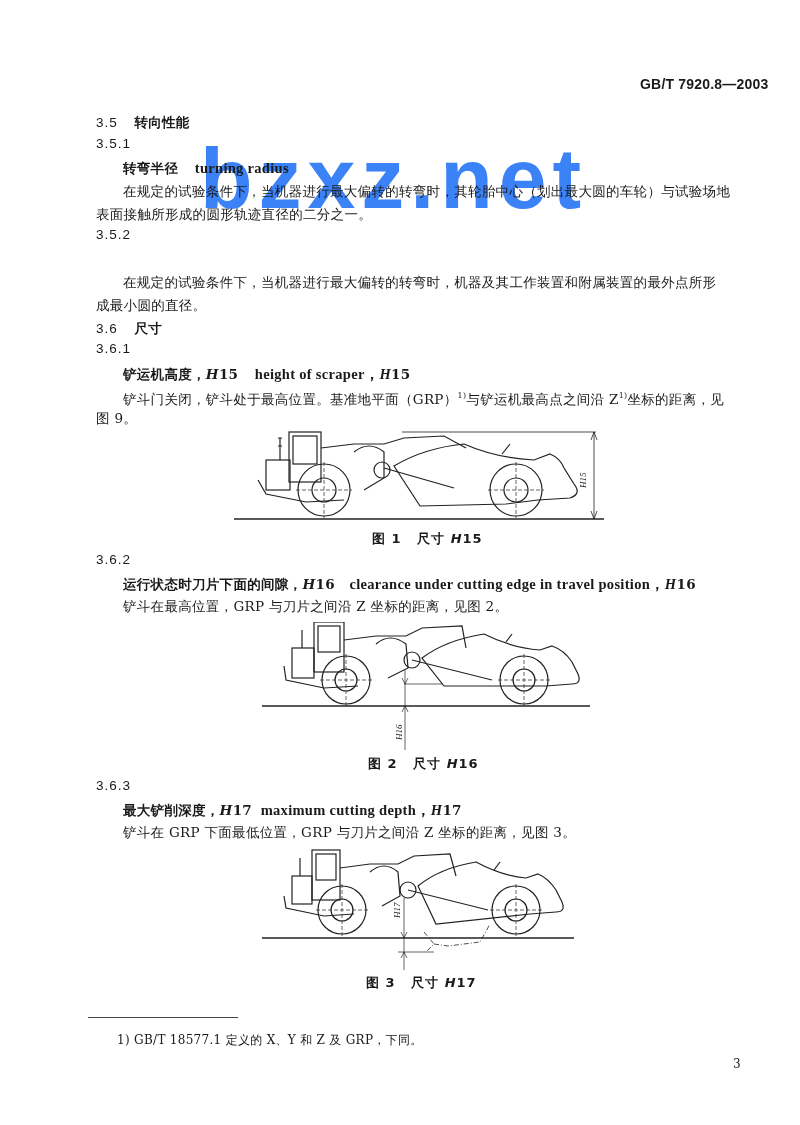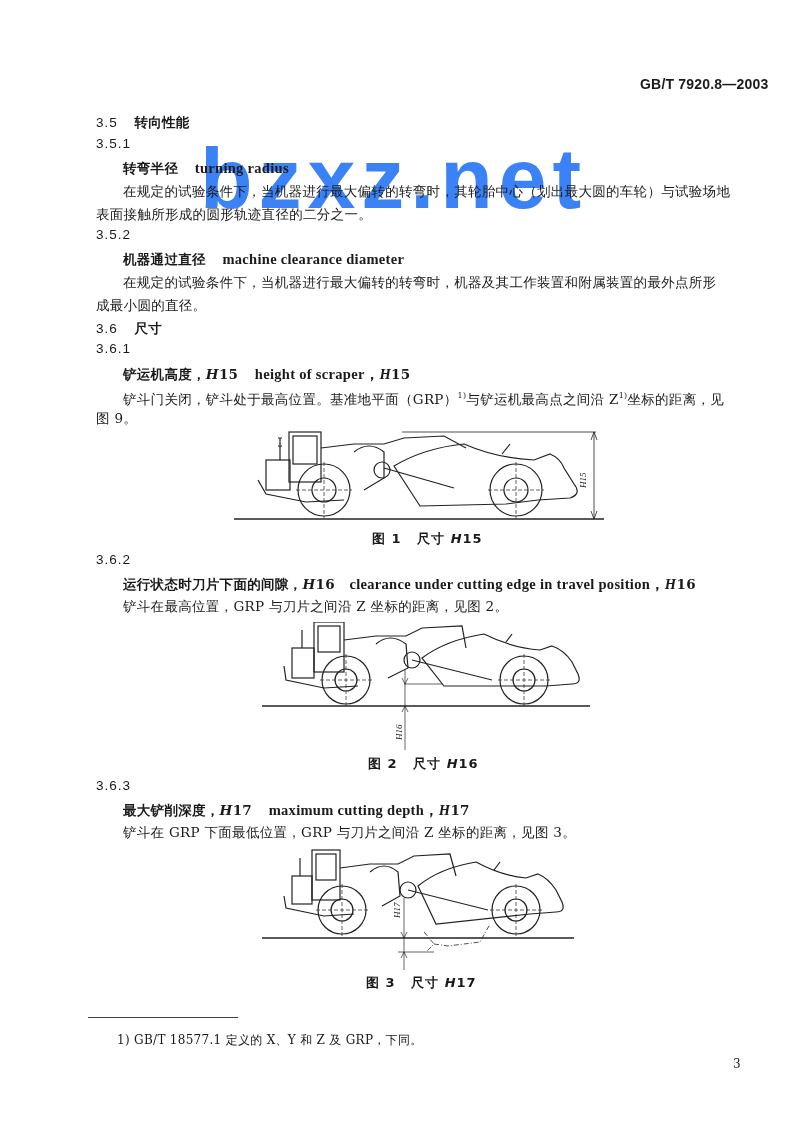--- a/index.html
+++ b/index.html
@@ -35,24 +35,20 @@
 
   <div class="abs num" style="left:96px; top:136px;">3.5.1</div>
   <div class="abs txt" style="left:123px; top:158px;">
     <span class="b">转弯半径</span>
     <span class="term-en" style="margin-left:12px;">turning radius</span>
   </div>
   <div class="abs txt" style="left:123px; top:181px;">在规定的试验条件下，当机器进行最大偏转的转弯时，其轮胎中心（划出最大圆的车轮）与试验场地</div>
   <div class="abs txt" style="left:96px; top:204px;">表面接触所形成的圆形轨迹直径的二分之一。</div>
 
   <div class="abs num" style="left:96px; top:227px;">3.5.2</div>
-  <div class="abs txt" style="left:123px; top:249px;">
-    <span class="b">机器通过直径</span>
-    <span class="term-en" style="margin-left:12px;">machine clearance diameter</span>
-  </div>
   <div class="abs txt" style="left:123px; top:272px;">在规定的试验条件下，当机器进行最大偏转的转弯时，机器及其工作装置和附属装置的最外点所形</div>
   <div class="abs txt" style="left:96px; top:295px;">成最小圆的直径。</div>
 
   <div class="abs txt" style="left:96px; top:318px;">
     <span class="num">3.6</span>
     <span class="b" style="margin-left:12px;">尺寸</span>
   </div>
 
   <div class="abs num" style="left:96px; top:341px;">3.6.1</div>
   <div class="abs txt" style="left:123px; top:364px;">
@@ -140,21 +136,21 @@
   </div>
   <div class="abs cap" style="left:368px; top:755px;">
     <span>图 2</span>
     <span style="margin-left:10px;">尺寸</span>
     <i>H</i><span>16</span>
   </div>
 
   <div class="abs num" style="left:96px; top:778px;">3.6.3</div>
   <div class="abs txt" style="left:123px; top:800px;">
     <span class="b">最大铲削深度，</span><i class="b">H</i><span class="b">17</span>
-    <span class="term-en" style="margin-left:12px;font-family:Liberation Serif, serif;">maximum cutting depth，</span><i class="term-en">H</i><span class="b">17</span>
+    <span class="term-en" style="margin-left:4px;font-family:Liberation Serif, serif;">maximum cutting depth，</span><i class="term-en">H</i><span class="b">17</span>
   </div>
   <div class="abs txt" style="left:123px; top:822px;">铲斗在 GRP 下面最低位置，GRP 与刀片之间沿 Z 坐标的距离，见图 3。</div>
 
   <div class="abs fig" style="left:262px; top:846px;">
     <svg width="320" height="125" viewBox="0 0 320 125" fill="none" stroke="#222" stroke-width="1.2">
       <line x1="0" y1="92" x2="312" y2="92" stroke-width="1.6"></line>
       <line x1="142" y1="52" x2="142" y2="124" stroke-width="0.7"></line>
       <path d="M139 86 L142 92 L145 86" stroke-width="0.7"></path>
       <path d="M139 112 L142 106 L145 112" stroke-width="0.7"></path>
       <line x1="136" y1="106" x2="172" y2="106" stroke-width="0.7"></line>

